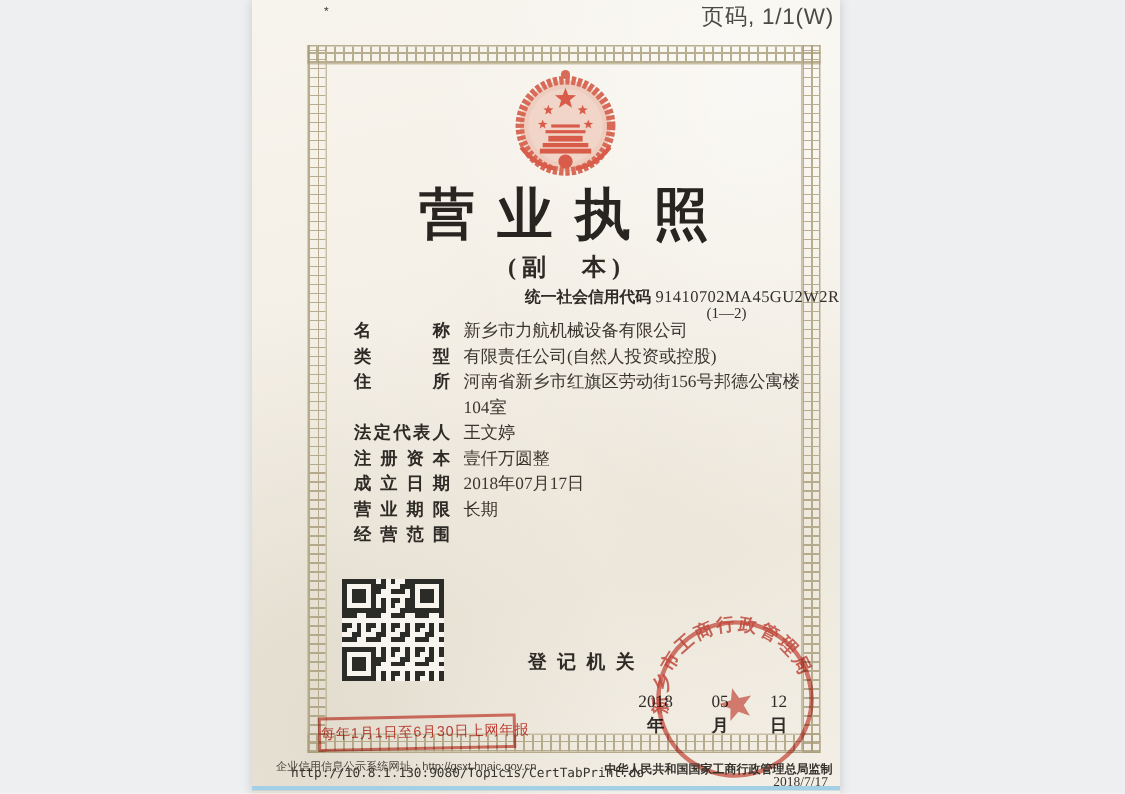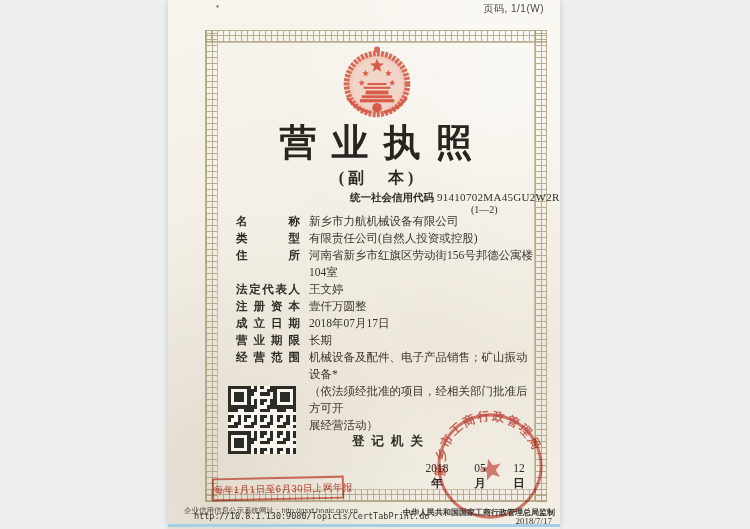--- a/index.html
+++ b/index.html
@@ -17,21 +17,21 @@
   .frame{position:absolute;left:37px;top:30px;width:342px;height:472px;}
   .fs{position:absolute;opacity:.8;
       background:
         repeating-linear-gradient(90deg, #a89c78 0 1px, transparent 1px 6px),
         repeating-linear-gradient(0deg, #a89c78 0 1px, transparent 1px 6px);}
   .fs.t{left:0;right:0;top:0;height:11px;border-top:1px solid #a89c78;border-bottom:1px solid #bdb292;}
   .fs.b{left:0;right:0;bottom:0;height:11px;border-bottom:1px solid #a89c78;border-top:1px solid #bdb292;}
   .fs.l{left:0;top:0;bottom:0;width:11px;border-left:1px solid #a89c78;border-right:1px solid #bdb292;}
   .fs.r{right:0;top:0;bottom:0;width:11px;border-right:1px solid #a89c78;border-left:1px solid #bdb292;}
 
-  .pageno{position:absolute;top:2px;right:16px;font-size:10px;color:#4c4a45;letter-spacing:.5px;}
+  .pageno{position:absolute;top:2px;right:4px;font-size:15px;color:#4c4a45;letter-spacing:.5px;}
   .cmark{position:absolute;top:3px;left:48px;font-size:8px;color:#3a3833;}
 
   .emblem{position:absolute;left:170px;top:42px;width:78px;height:80px;opacity:.92;}
 
   .title{position:absolute;left:37px;top:118px;width:342px;text-align:center;
          font-family:"Liberation Serif", serif;font-weight:bold;font-size:37px;
          color:#282420;letter-spacing:15px;text-indent:15px;}
   .subtitle{position:absolute;left:37px;top:168px;width:342px;text-align:center;
             font-family:"Liberation Serif", serif;font-weight:bold;font-size:16px;
             color:#2e2a25;letter-spacing:4px;text-indent:4px;}
@@ -149,25 +149,20 @@
       <div class="frow">
         <span class="flabel">成立日期</span>
         <span class="fvalue">2018年07月17日</span>
       </div>
       <div class="frow">
         <span class="flabel">营业期限</span>
         <span class="fvalue">长期</span>
       </div>
       <div class="frow">
         <span class="flabel">经营范围</span>
-        <span class="fvalue">
-          <div>机械设备及配件、电子产品销售；矿山振动设备*</div>
-          <div>（依法须经批准的项目，经相关部门批准后方可开</div>
-          <div>展经营活动）</div>
-        </span>
       </div>
     </div>
 
     <div class="qr">
       <svg id="qr-svg" viewBox="0 0 21 21" width="68" height="68" shape-rendering="crispEdges">
           <rect x="0" y="0" width="7" height="7" fill="#2b2b28"></rect>
           <rect x="1" y="1" width="5" height="5" fill="#f8f5ef"></rect>
           <rect x="2" y="2" width="3" height="3" fill="#2b2b28"></rect>
           <rect x="14" y="0" width="7" height="7" fill="#2b2b28"></rect>
           <rect x="15" y="1" width="5" height="5" fill="#f8f5ef"></rect>

